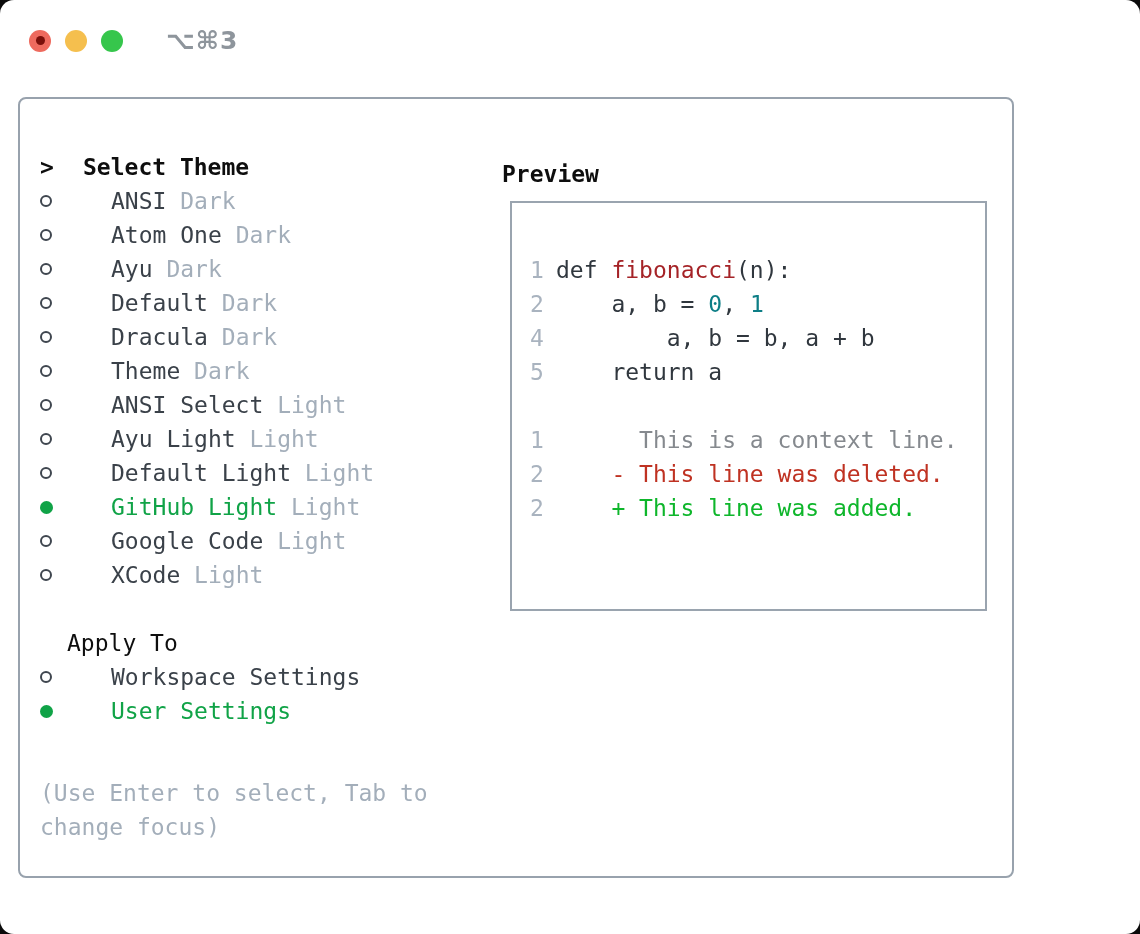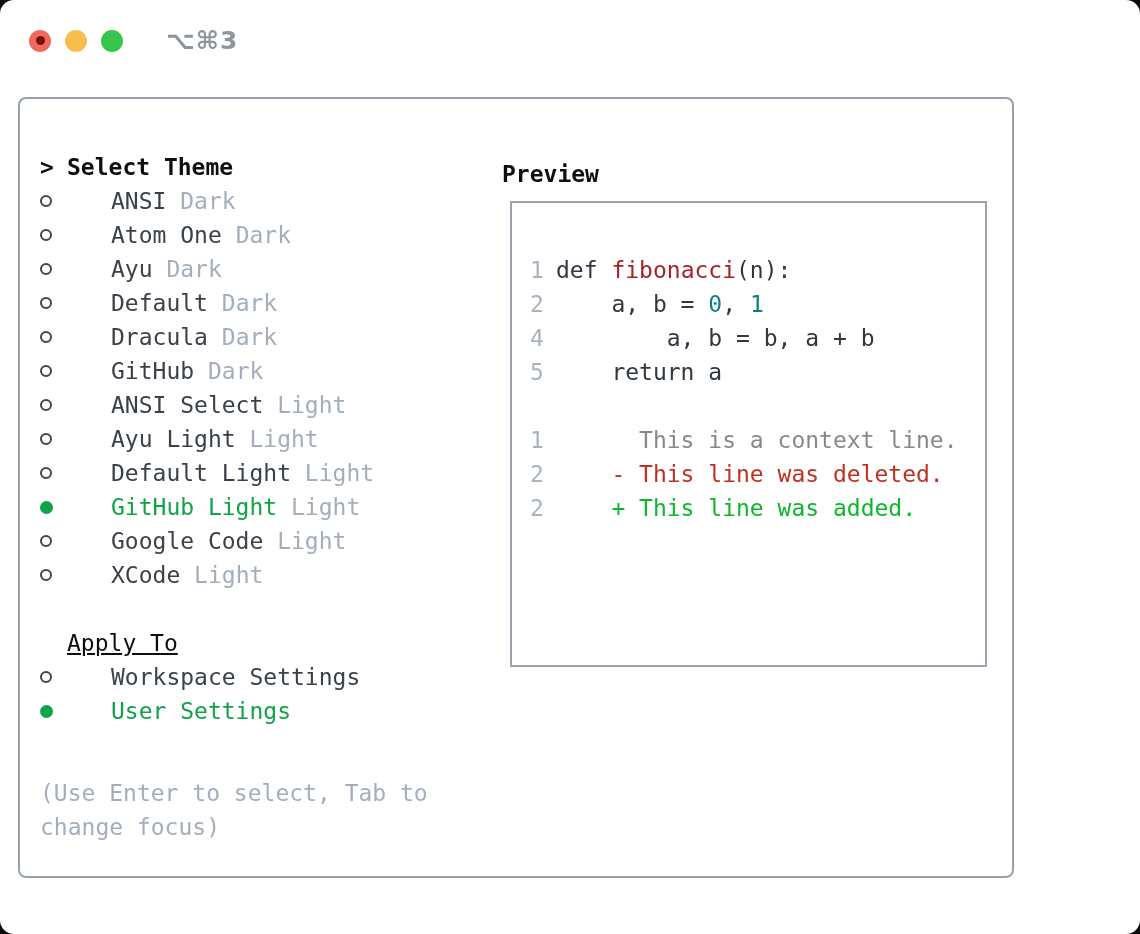--- a/index.html
+++ b/index.html
@@ -25,32 +25,32 @@
 
   .panel{position:absolute;left:18px;top:97px;width:996px;height:781px;
     border:2px solid var(--panel-border);border-radius:8px;box-sizing:border-box;background:#fff;}
 
   .left-col{position:absolute;left:20px;top:51px;width:430px;
     font-size:23px;line-height:34px;color:var(--fg);}
   .row{display:flex;height:34px;align-items:center;white-space:pre;}
   .row.blank{height:34px;}
   .marker{width:27px;flex:none;display:flex;align-items:center;}
   .prompt{color:var(--black);font-weight:bold;}
-  .header-label{font-weight:bold;color:var(--black);}
-  .subheader-label{color:var(--black);text-decoration:underline;}
+  .header-label{font-weight:bold;color:var(--black);margin-left:16px;}
+  .subheader-label{color:var(--black);}
   .ring{width:12px;height:12px;border:2px solid var(--ring);border-radius:50%;box-sizing:border-box;}
   .fill{width:13px;height:13px;border-radius:50%;background:var(--green);}
   .name{color:var(--fg);margin-left:44px;}
   .row.selected .name{color:var(--green);}
   .variant{color:var(--muted);}
   .hint{color:var(--muted);width:420px;font-size:23px;line-height:34px;margin-top:14px;}
 
   .preview-title{position:absolute;left:482px;top:58px;font-size:23px;line-height:34px;
     font-weight:bold;color:var(--black);}
-  .preview-box{position:absolute;left:490px;top:102px;width:477px;height:466px;
+  .preview-box{position:absolute;left:490px;top:102px;width:477px;height:410px;
     border:2px solid var(--box-border);box-sizing:border-box;background:#fff;
     padding:16px 0 0 18px;overflow:hidden;}
   .cline{white-space:pre;font-size:23px;line-height:34px;height:34px;color:var(--code-fg);}
   .ln{display:inline-block;width:26px;color:var(--linenum);}
   .c-fg{color:var(--code-fg);}
   .c-func{color:var(--func);}
   .c-num{color:var(--num);}
   .c-builtin{color:var(--builtin);}
   .c-ctx{color:var(--ctx);}
   .c-del{color:var(--del);}
@@ -77,21 +77,21 @@
         <span class="marker prompt">&gt;</span>
         <span class="header-label">Select Theme</span>
       </div>
 
       <div id="theme-list">
           <div class="row"><span class="marker"><span class="ring"></span></span><span class="name">ANSI</span><span class="variant"> Dark</span></div>
           <div class="row"><span class="marker"><span class="ring"></span></span><span class="name">Atom One</span><span class="variant"> Dark</span></div>
           <div class="row"><span class="marker"><span class="ring"></span></span><span class="name">Ayu</span><span class="variant"> Dark</span></div>
           <div class="row"><span class="marker"><span class="ring"></span></span><span class="name">Default</span><span class="variant"> Dark</span></div>
           <div class="row"><span class="marker"><span class="ring"></span></span><span class="name">Dracula</span><span class="variant"> Dark</span></div>
-          <div class="row"><span class="marker"><span class="ring"></span></span><span class="name">GitHub</span><span class="variant"> Dark</span></div>
+          <div class="row"><span class="marker"><span class="ring"></span></span><span class="name">Theme</span><span class="variant"> Dark</span></div>
           <div class="row"><span class="marker"><span class="ring"></span></span><span class="name">ANSI Select</span><span class="variant"> Light</span></div>
           <div class="row"><span class="marker"><span class="ring"></span></span><span class="name">Ayu Light</span><span class="variant"> Light</span></div>
           <div class="row"><span class="marker"><span class="ring"></span></span><span class="name">Default Light</span><span class="variant"> Light</span></div>
           <div class="row selected"><span class="marker"><span class="fill"></span></span><span class="name">GitHub Light</span><span class="variant"> Light</span></div>
           <div class="row"><span class="marker"><span class="ring"></span></span><span class="name">Google Code</span><span class="variant"> Light</span></div>
           <div class="row"><span class="marker"><span class="ring"></span></span><span class="name">XCode</span><span class="variant"> Light</span></div>
         </div>
 
       <div class="row blank"></div>
 

